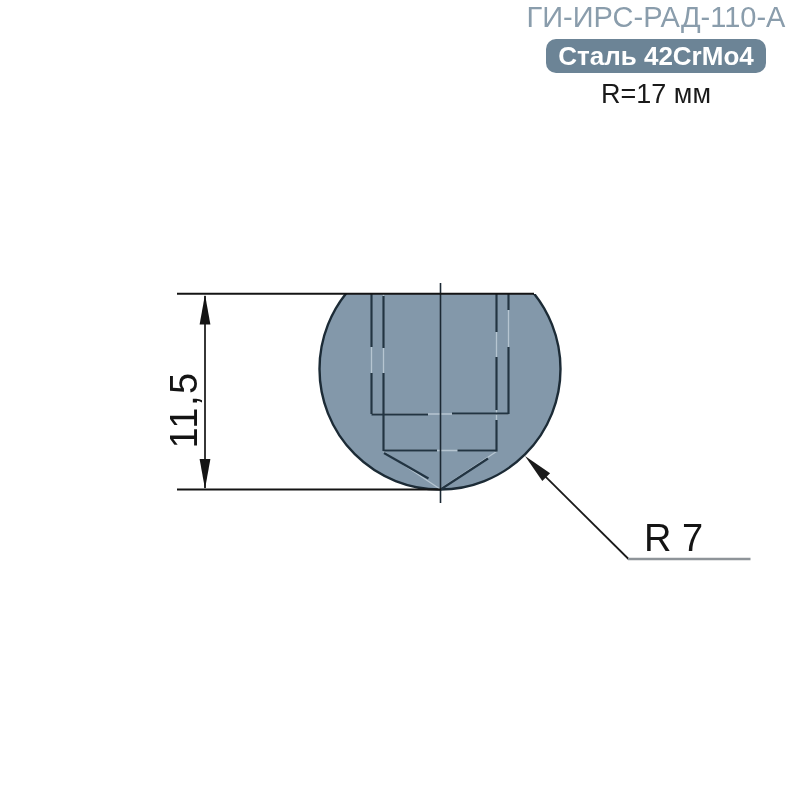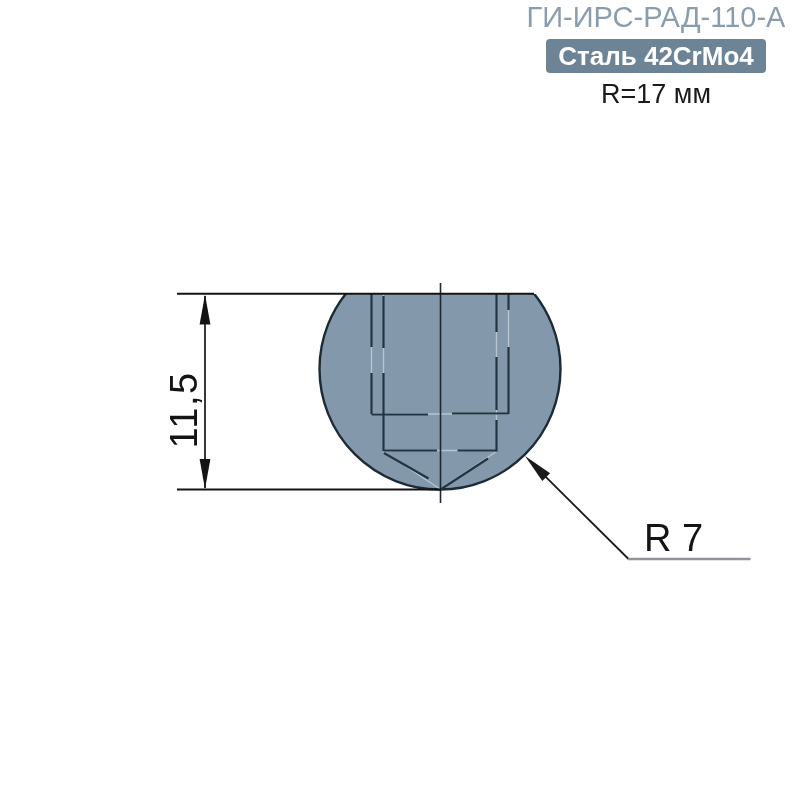--- a/index.html
+++ b/index.html
@@ -36,21 +36,21 @@
     white-space: nowrap;
   }
   .badge {
     margin-top: 5px;
     padding: 2px 12px;
     background: var(--badge-bg, #6C8496);
     color: var(--badge-text, #ffffff);
     font-size: 26px;
     line-height: 30px;
     font-weight: 700;
-    border-radius: 4px;
+    border-radius: 10px;
     white-space: nowrap;
   }
   .radius-note {
     margin-top: 6px;
     font-size: 27px;
     line-height: 31px;
     color: var(--note-color, #1a1a1a);
     white-space: nowrap;
   }
   svg.drawing {

